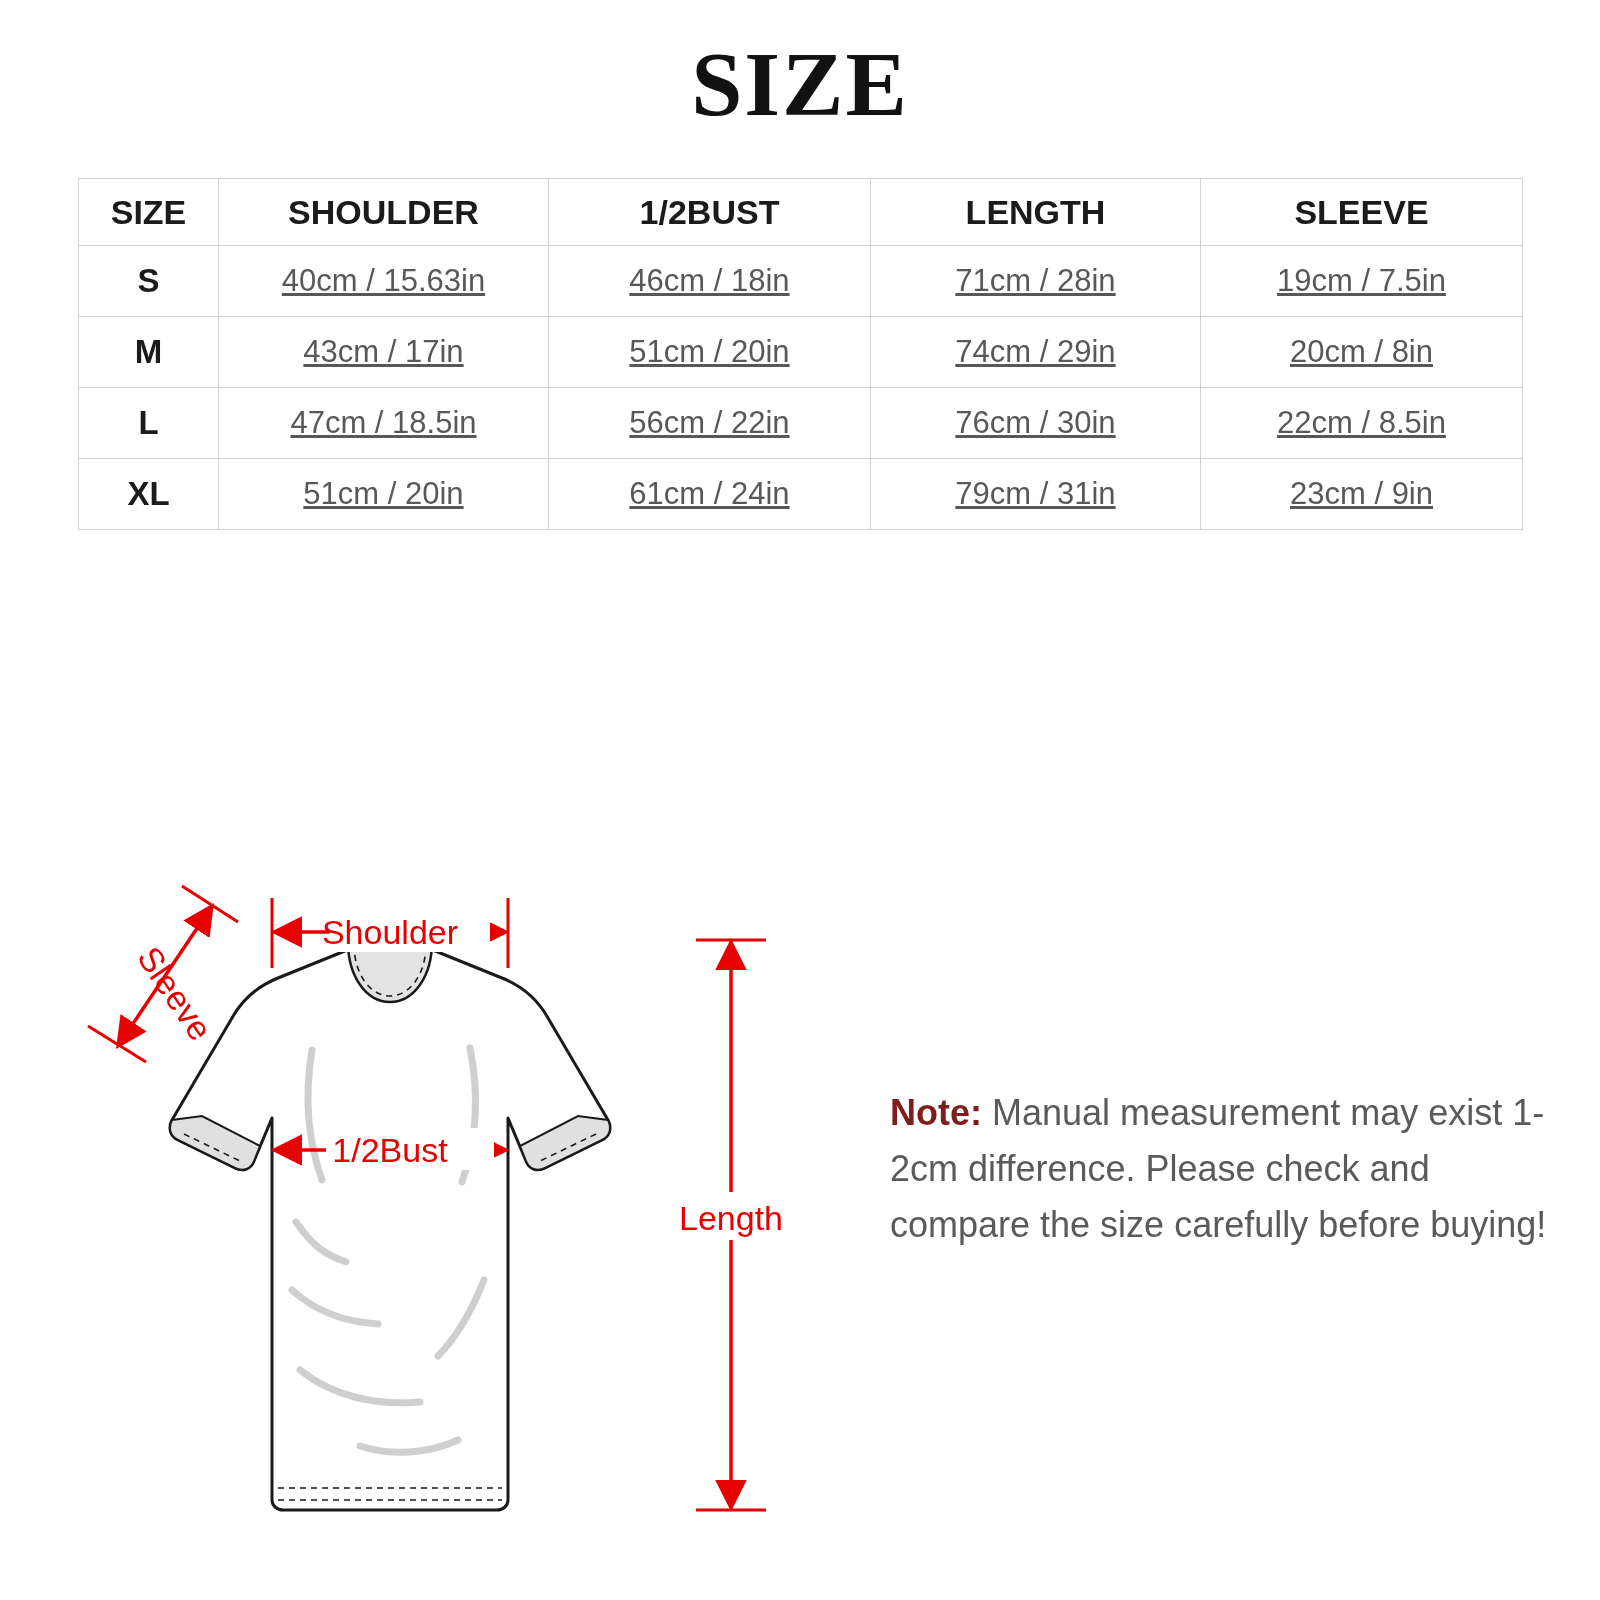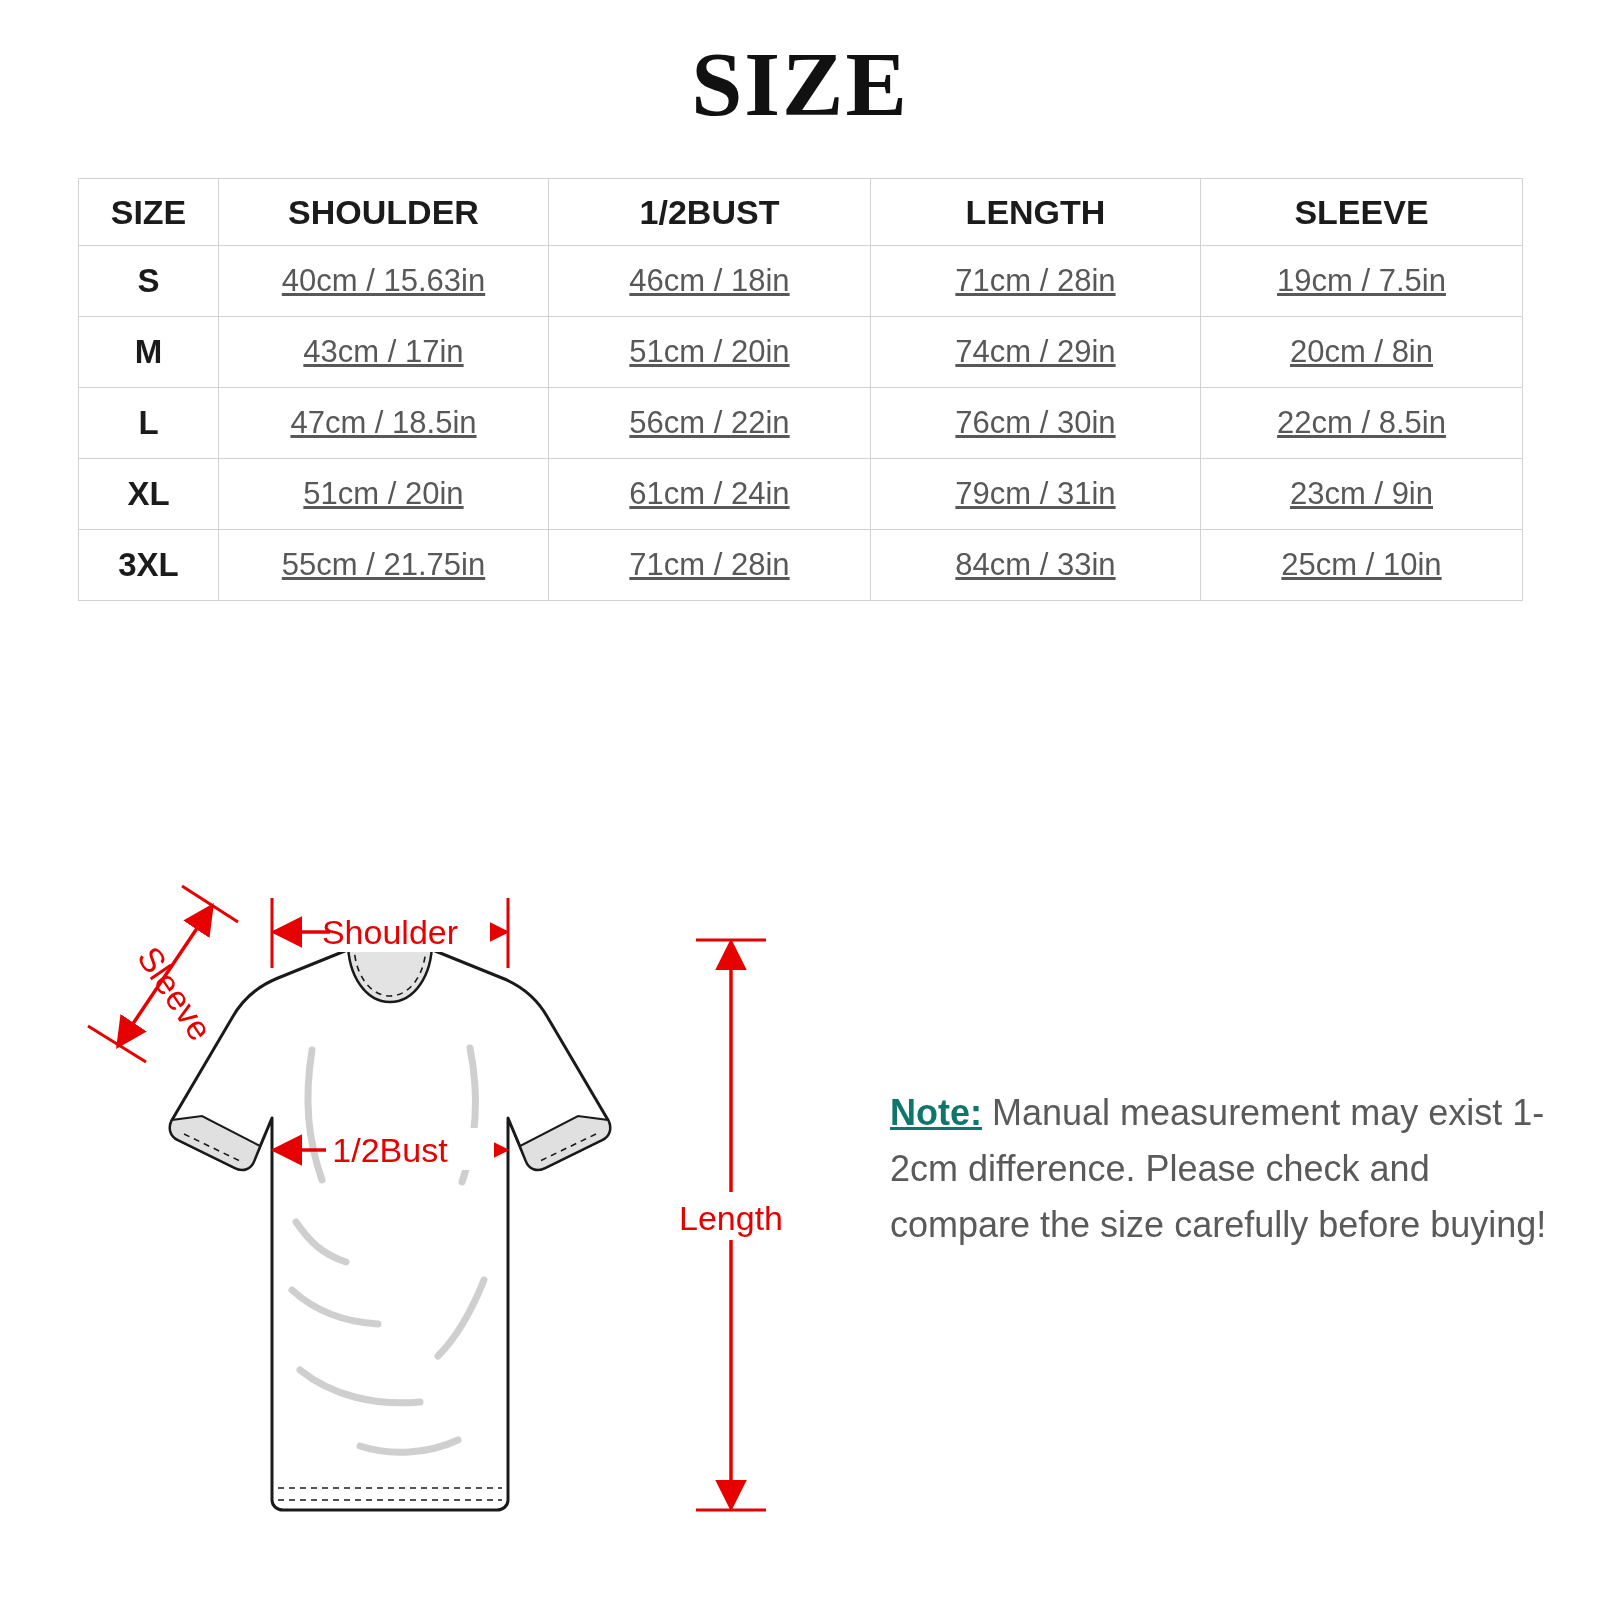--- a/index.html
+++ b/index.html
@@ -88,22 +88,21 @@
     position: absolute;
     top: 1085px;
     left: 890px;
     width: 660px;
     font-size: 36px;
     line-height: 1.55;
     color: #5a5a5a;
   }
   #note-block .note-label {
     font-weight: bold;
-    color: #0f766e;
-    text-decoration: underline;
+    color: #7f1d1d;
   }
 </style>
 </head>
 <body>
 
 <div id="size-title">SIZE</div>
 
 <div id="size-table-wrap">
   <table class="size-table">
     <colgroup>
@@ -143,27 +142,20 @@
         <td class="val-cell">56cm / 22in</td>
         <td class="val-cell">76cm / 30in</td>
         <td class="val-cell">22cm / 8.5in</td>
       </tr>
       <tr>
         <td class="size-cell">XL</td>
         <td class="val-cell">51cm / 20in</td>
         <td class="val-cell">61cm / 24in</td>
         <td class="val-cell">79cm / 31in</td>
         <td class="val-cell">23cm / 9in</td>
-      </tr>
-      <tr>
-        <td class="size-cell">3XL</td>
-        <td class="val-cell">55cm / 21.75in</td>
-        <td class="val-cell">71cm / 28in</td>
-        <td class="val-cell">84cm / 33in</td>
-        <td class="val-cell">25cm / 10in</td>
       </tr>
     </tbody>
   </table>
 </div>
 
 <div id="diagram">
   <svg width="800" height="720" viewBox="0 0 800 720" xmlns="http://www.w3.org/2000/svg">
     <defs>
       <marker id="arrR" markerWidth="9" markerHeight="9" refX="8" refY="4.5" orient="auto">
         <path d="M0,0 L9,4.5 L0,9 z" fill="#e60000"></path>

